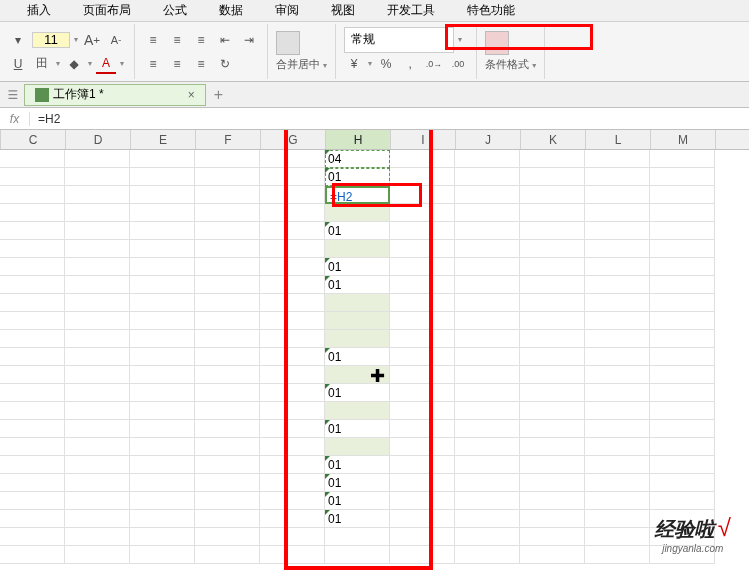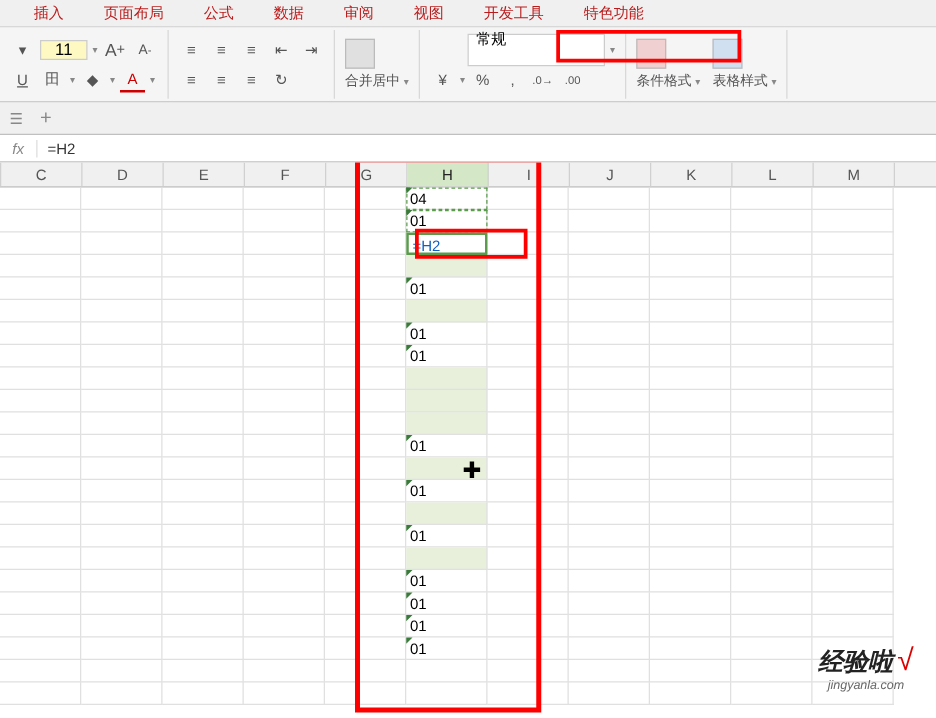--- a/index.html
+++ b/index.html
@@ -1,29 +1,29 @@
 <!DOCTYPE html>
 <html><head>
   <meta charset="utf-8">
   <style>
     * { margin: 0; padding: 0; box-sizing: border-box; }
     body { font-family: "Microsoft YaHei", Arial, sans-serif; font-size: 12px; background: #fff; width: 749px; height: 574px; overflow: hidden; position: relative; }
     
     .menu-bar { height: 22px; background: #f0f0f0; display: flex; align-items: center; padding-left: 15px; gap: 8px; border-bottom: 1px solid #d0d0d0; }
-    .menu-item { padding: 2px 12px; color: #b91c1c; cursor: pointer; }
+    .menu-item { padding: 2px 12px; color: #000000; cursor: pointer; }
     
     .ribbon { height: 60px; background: #f5f5f5; display: flex; border-bottom: 1px solid #c0c0c0; padding: 2px 0; }
     .ribbon-group { display: flex; flex-direction: column; padding: 0 8px; border-right: 1px solid #d8d8d8; justify-content: center; }
     .ribbon-row { display: flex; align-items: center; gap: 4px; height: 24px; }
     .font-size { width: 38px; height: 16px; border: 1px solid #ccc; text-align: center; background: #fef9c3; }
     .icon-btn { width: 20px; height: 20px; display: flex; align-items: center; justify-content: center; color: #555; cursor: pointer; }
     .dropdown-arrow { font-size: 8px; color: #888; }
     .big-icon-img { width: 24px; height: 24px; background: #e0e0e0; border: 1px solid #bbb; }
     .big-label { font-size: 11px; color: #555; margin-top: 2px; }
-    .format-box { width: 110px; height: 20px; border: 1px solid #ccc; background: #fff; padding: 12px 6px; display: flex; align-items: flex-end; margin-left: 30px; }
+    .format-box { width: 110px; height: 20px; border: 1px solid #ccc; background: #fff; padding: 12px 6px; display: flex; align-items: center; }
     .red-box-format { position: absolute; border: 3px solid red; }
     
     .tab-bar { height: 26px; background: #f0f0f0; display: flex; align-items: center; border-bottom: 1px solid #c0c0c0; padding-left: 4px; }
     .tab-btn { width: 18px; height: 18px; margin-right: 2px; display: flex; align-items: center; justify-content: center; color: #888; }
     .sheet-tab { background: #e8f5e0; border: 1px solid #a0c090; padding: 2px 10px; display: flex; align-items: center; gap: 4px; height: 22px; }
     .tab-icon { width: 14px; height: 14px; background: #5a9050; }
     .tab-close { color: #666; margin-left: 8px; cursor: pointer; }
     .tab-add { margin-left: 8px; color: #888; font-size: 16px; }
     
     .formula-bar { height: 22px; display: flex; align-items: center; border-bottom: 1px solid #c0c0c0; }
@@ -124,31 +124,32 @@
       <span class="icon-btn" style="font-size:9px">.0→</span>
       <span class="icon-btn" style="font-size:9px">.00</span>
     </div>
   </div>
 
   <div class="ribbon-group" style="flex-direction:row;align-items:center;gap:10px">
     <div style="text-align:center">
       <div class="big-icon-img" style="background:#f0d0d0"></div>
       <div class="big-label"><span>条件格式</span> <span class="dropdown-arrow">▾</span></div>
     </div>
-    <div style="text-align:center">
-      <div class="big-icon-img" style="background:#d0e0f0"></div>
-      <div class="big-label"><span>表格样式</span> <span class="dropdown-arrow">▾</span></div>
-    </div>
   </div>
 </div>
 
 <div class="red-box-format" style="left:445px; top:24px; width:148px; height:26px;"></div>
 
 <div class="tab-bar">
   <span class="tab-btn">☰</span>
+  <div class="sheet-tab">
+    <span class="tab-icon"></span>
+    <span>工作簿1 *</span>
+    <span class="tab-close" style="margin-left:80px">×</span>
+  </div>
   <span class="tab-add">+</span>
 </div>
 
 <div class="formula-bar">
   <span class="fx-label">fx</span>
   <span class="formula-input">=H2</span>
 </div>
 
 <div class="grid-area">
   <div class="col-headers">

